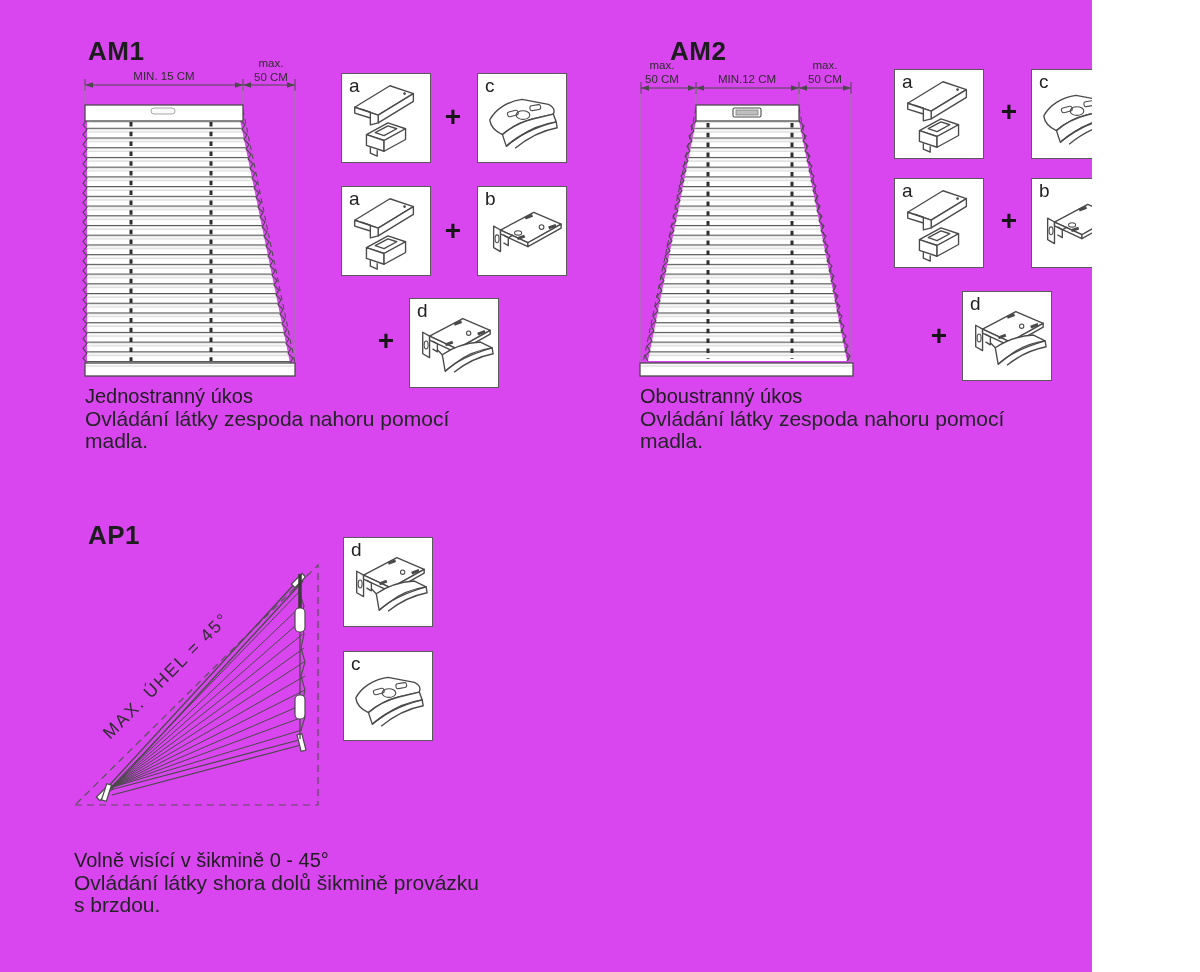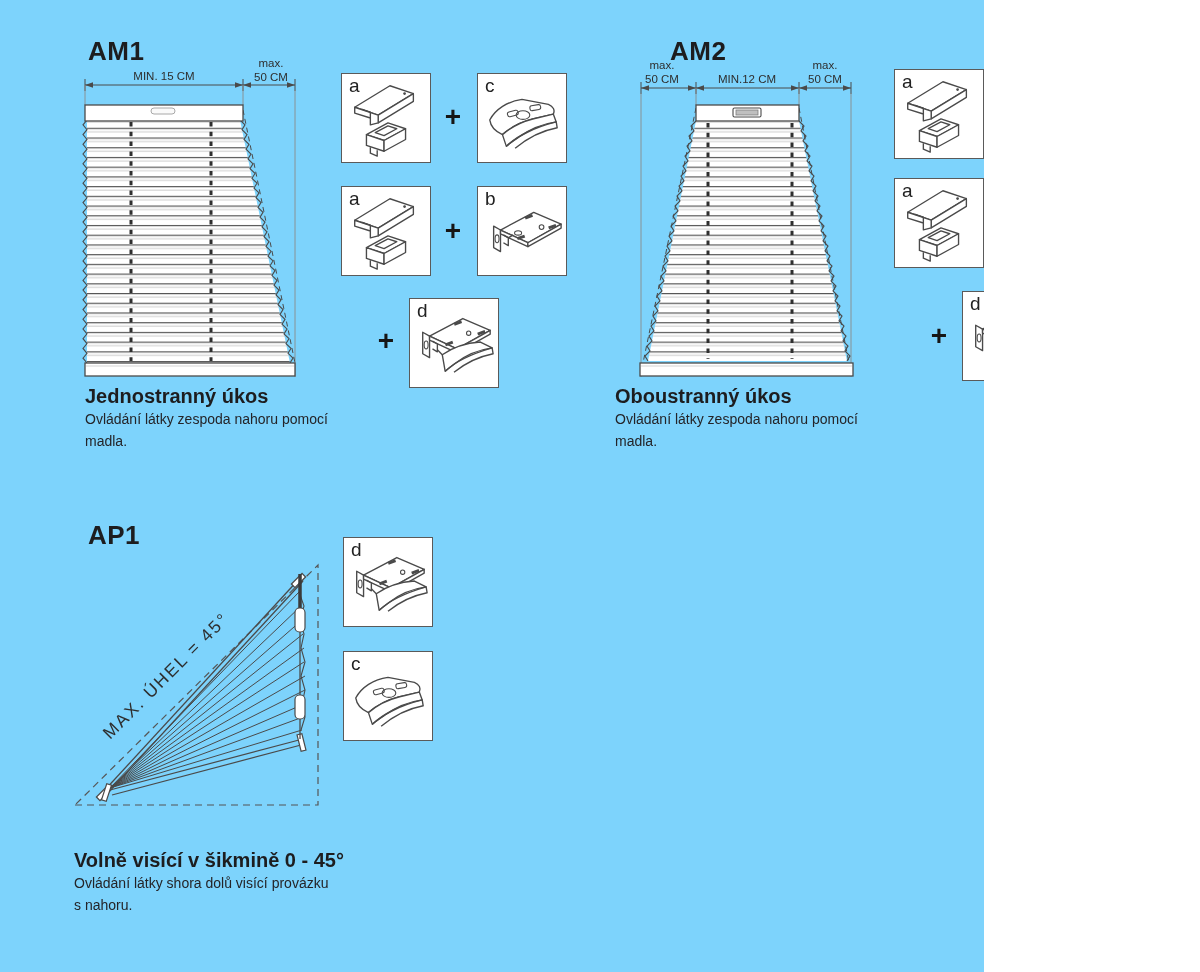--- a/index.html
+++ b/index.html
@@ -1,21 +1,21 @@
 <!DOCTYPE html>
 <html><head>
 <meta charset="utf-8">
 <style>
   html,body{margin:0;padding:0;background:#fff;}
-  #page{position:relative;width:984px;height:972px;background:#7dd3fc;overflow:hidden;
+  #page{position:relative;width:1092px;height:972px;background:#d946ef;overflow:hidden;
         font-family:"Liberation Sans","DejaVu Sans",sans-serif;color:#1d1d1f;}
   .model-title{position:absolute;font-size:26px;font-weight:800;letter-spacing:0.5px;color:#1d1d1f;}
   .caption{position:absolute;width:480px;}
-  .caption-title{font-size:20px;font-weight:700;line-height:23px;color:#1d1d1f;}
-  .caption-line{font-size:14px;font-weight:400;line-height:22px;color:#242428;}
+  .caption-title{font-size:20px;font-weight:400;line-height:23px;color:#1d1d1f;}
+  .caption-line{font-size:21px;font-weight:400;line-height:22px;color:#242428;}
   .part-box{position:absolute;width:88px;height:88px;border:1.5px solid #5a5a5a;background:#fff;}
   .part-letter{position:absolute;left:7px;top:1px;font-size:19px;color:#222;z-index:2;}
   .part-icon{position:absolute;left:0;top:0;width:100%;height:100%;}
   .plus{position:absolute;width:24px;text-align:center;font-size:28px;line-height:28px;font-weight:700;color:#161616;}
   .diagram{position:absolute;}
   .diagram text{font-family:"Liberation Sans","DejaVu Sans",sans-serif;fill:#2e2e2e;}
   .dimtxt{font-size:11.5px;}
 </style>
 </head>
 <body>
@@ -250,21 +250,21 @@
   </div>
 
   <div class="plus" style="left:927px;top:322px">+</div>
   <div class="part-box" style="left:962px;top:291px">
     <span class="part-letter">d</span>
     <svg class="part-icon" viewBox="0 0 90 90">
         <use href="#part-d"></use>
       </svg>
   </div>
 
-  <div class="caption" style="left:615px;top:385px">
+  <div class="caption" style="left:640px;top:385px">
     <div class="caption-title">Oboustranný úkos</div>
     <div class="caption-line">Ovládání látky zespoda nahoru pomocí</div>
     <div class="caption-line">madla.</div>
   </div>
 
   <div class="model-title" style="left:88px;top:520px">AP1</div>
 
   <svg class="diagram" style="left:60px;top:552px" width="270" height="270" viewBox="0 0 270 270">
 
     <polygon points="15,253 258,253 258,13" fill="none" stroke="#555" stroke-width="1.2" stroke-dasharray="7,5"></polygon>
@@ -318,17 +318,17 @@
   </div>
   <div class="part-box" style="left:343px;top:651px">
     <span class="part-letter">c</span>
     <svg class="part-icon" viewBox="0 0 90 90">
         <use href="#part-c"></use>
       </svg>
   </div>
 
   <div class="caption" style="left:74px;top:849px">
     <div class="caption-title">Volně visící v šikmině 0 - 45°</div>
-    <div class="caption-line">Ovládání látky shora dolů visící provázku</div>
-    <div class="caption-line">s nahoru.</div>
+    <div class="caption-line">Ovládání látky shora dolů šikmině provázku</div>
+    <div class="caption-line">s brzdou.</div>
   </div>
 
 </div>
 
 </body></html>

